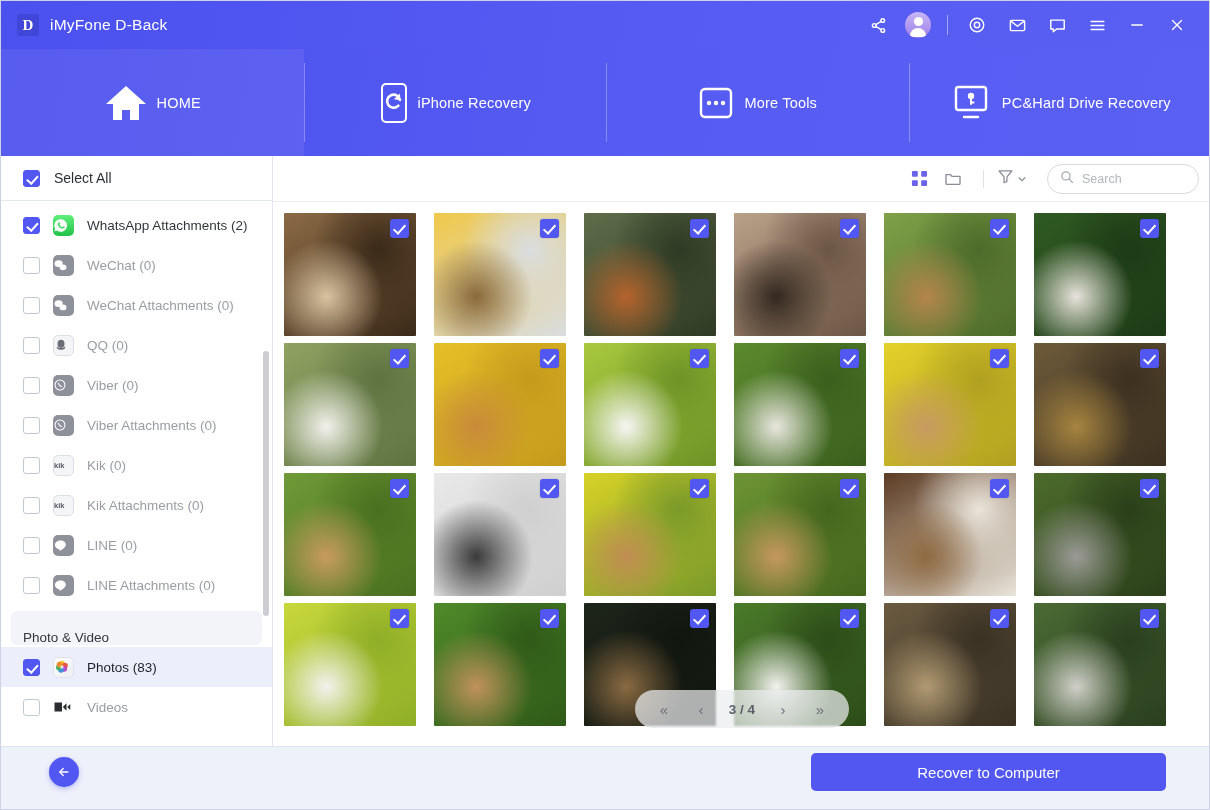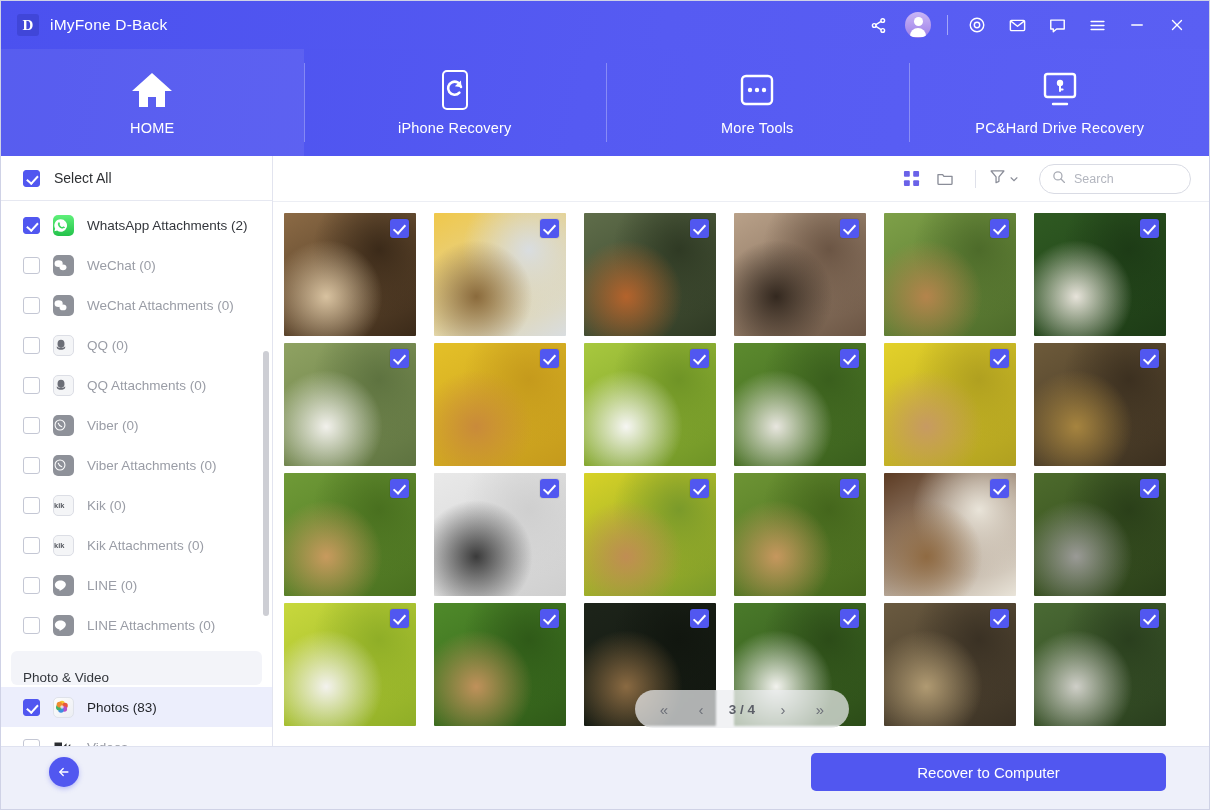--- a/index.html
+++ b/index.html
@@ -62,21 +62,21 @@
   }
 
   
   .navbar{
     position:absolute; left:0; top:48px; width:1210px; height:107px;
     background:linear-gradient(100deg,#4a50ee 0%,#555af2 48%,#5b60f4 100%);
     display:flex;
   }
   .nav-tab{
     flex:1 1 0; position:relative;
-    display:flex; flex-direction:column; align-items:center; justify-content:center;
+    display:flex; flex-direction:row; align-items:center; justify-content:center;
     cursor:pointer; gap:9px; color:#ffffff;
   }
   .nav-tab.active{ background:rgba(255,255,255,0.075); }
   .nav-tab + .nav-tab::before{
     content:""; position:absolute; left:0; top:14px; bottom:14px; width:1px;
     background:rgba(255,255,255,.30);
   }
   .nav-icon{ height:42px; display:flex; align-items:center; justify-content:center; }
   .nav-label{ font-size:14.5px; color:#ffffff; letter-spacing:.2px; }
 
@@ -144,21 +144,21 @@
   }
   .side-thumb{
     position:absolute; right:0; width:6px; border-radius:3px;
     background:#cdced4; top:150px; height:265px; cursor:pointer;
   }
 
   
   .main{ flex:1 1 auto; position:relative; background:#ffffff; display:flex; flex-direction:column; }
   .toolbar{
     height:46px; flex:0 0 46px; display:flex; align-items:center; justify-content:flex-end;
-    padding-right:20px; gap:0; border-bottom:1px solid #eceef4;
+    padding-right:12px; gap:0; border-bottom:1px solid #eceef4;
   }
   .tool-ico{
     width:34px; height:32px; display:flex; align-items:center; justify-content:center;
     cursor:pointer; color:#8a8d98;
   }
   .tool-ico.active{ color:#6a62e8; }
   .tool-div{ width:1px; height:18px; background:#dfe1ea; margin:0 13px; }
   .filter-wrap{ display:flex; align-items:center; cursor:pointer; color:#8a8d98; gap:3px; }
   .search-box{
     margin-left:20px; width:152px; height:30px; border-radius:15px;
@@ -379,30 +379,20 @@
             <div class="cbx"></div>
             <div class="app-ico ico-white">
               <svg width="14" height="14" viewBox="0 0 24 24" fill="#6b6e76">
                   <ellipse cx="12" cy="10" rx="6" ry="7"></ellipse>
                   <path d="M5 14c-1 3 1 6 7 6s8-3 7-6c-1 2-4 3-7 3s-6-1-7-3z"></path>
                 </svg>
             </div>
             <div class="txt">QQ (0)</div>
           </div>
 
-          <div class="side-item">
-            <div class="cbx"></div>
-            <div class="app-ico ico-white">
-              <svg width="14" height="14" viewBox="0 0 24 24" fill="#6b6e76">
-                  <ellipse cx="12" cy="10" rx="6" ry="7"></ellipse>
-                  <path d="M5 14c-1 3 1 6 7 6s8-3 7-6c-1 2-4 3-7 3s-6-1-7-3z"></path>
-                </svg>
-            </div>
-            <div class="txt">QQ Attachments (0)</div>
-          </div>
 
           <div class="side-item">
             <div class="cbx"></div>
             <div class="app-ico ico-grey">
               <svg width="14" height="14" viewBox="0 0 24 24" fill="none" stroke="#ffffff" stroke-width="1.8">
                   <circle cx="12" cy="12" r="8.5"></circle>
                   <path d="M9 9c1 3 3 5 6 6" stroke-linecap="round"></path>
                 </svg>
             </div>
             <div class="txt">Viber (0)</div>

